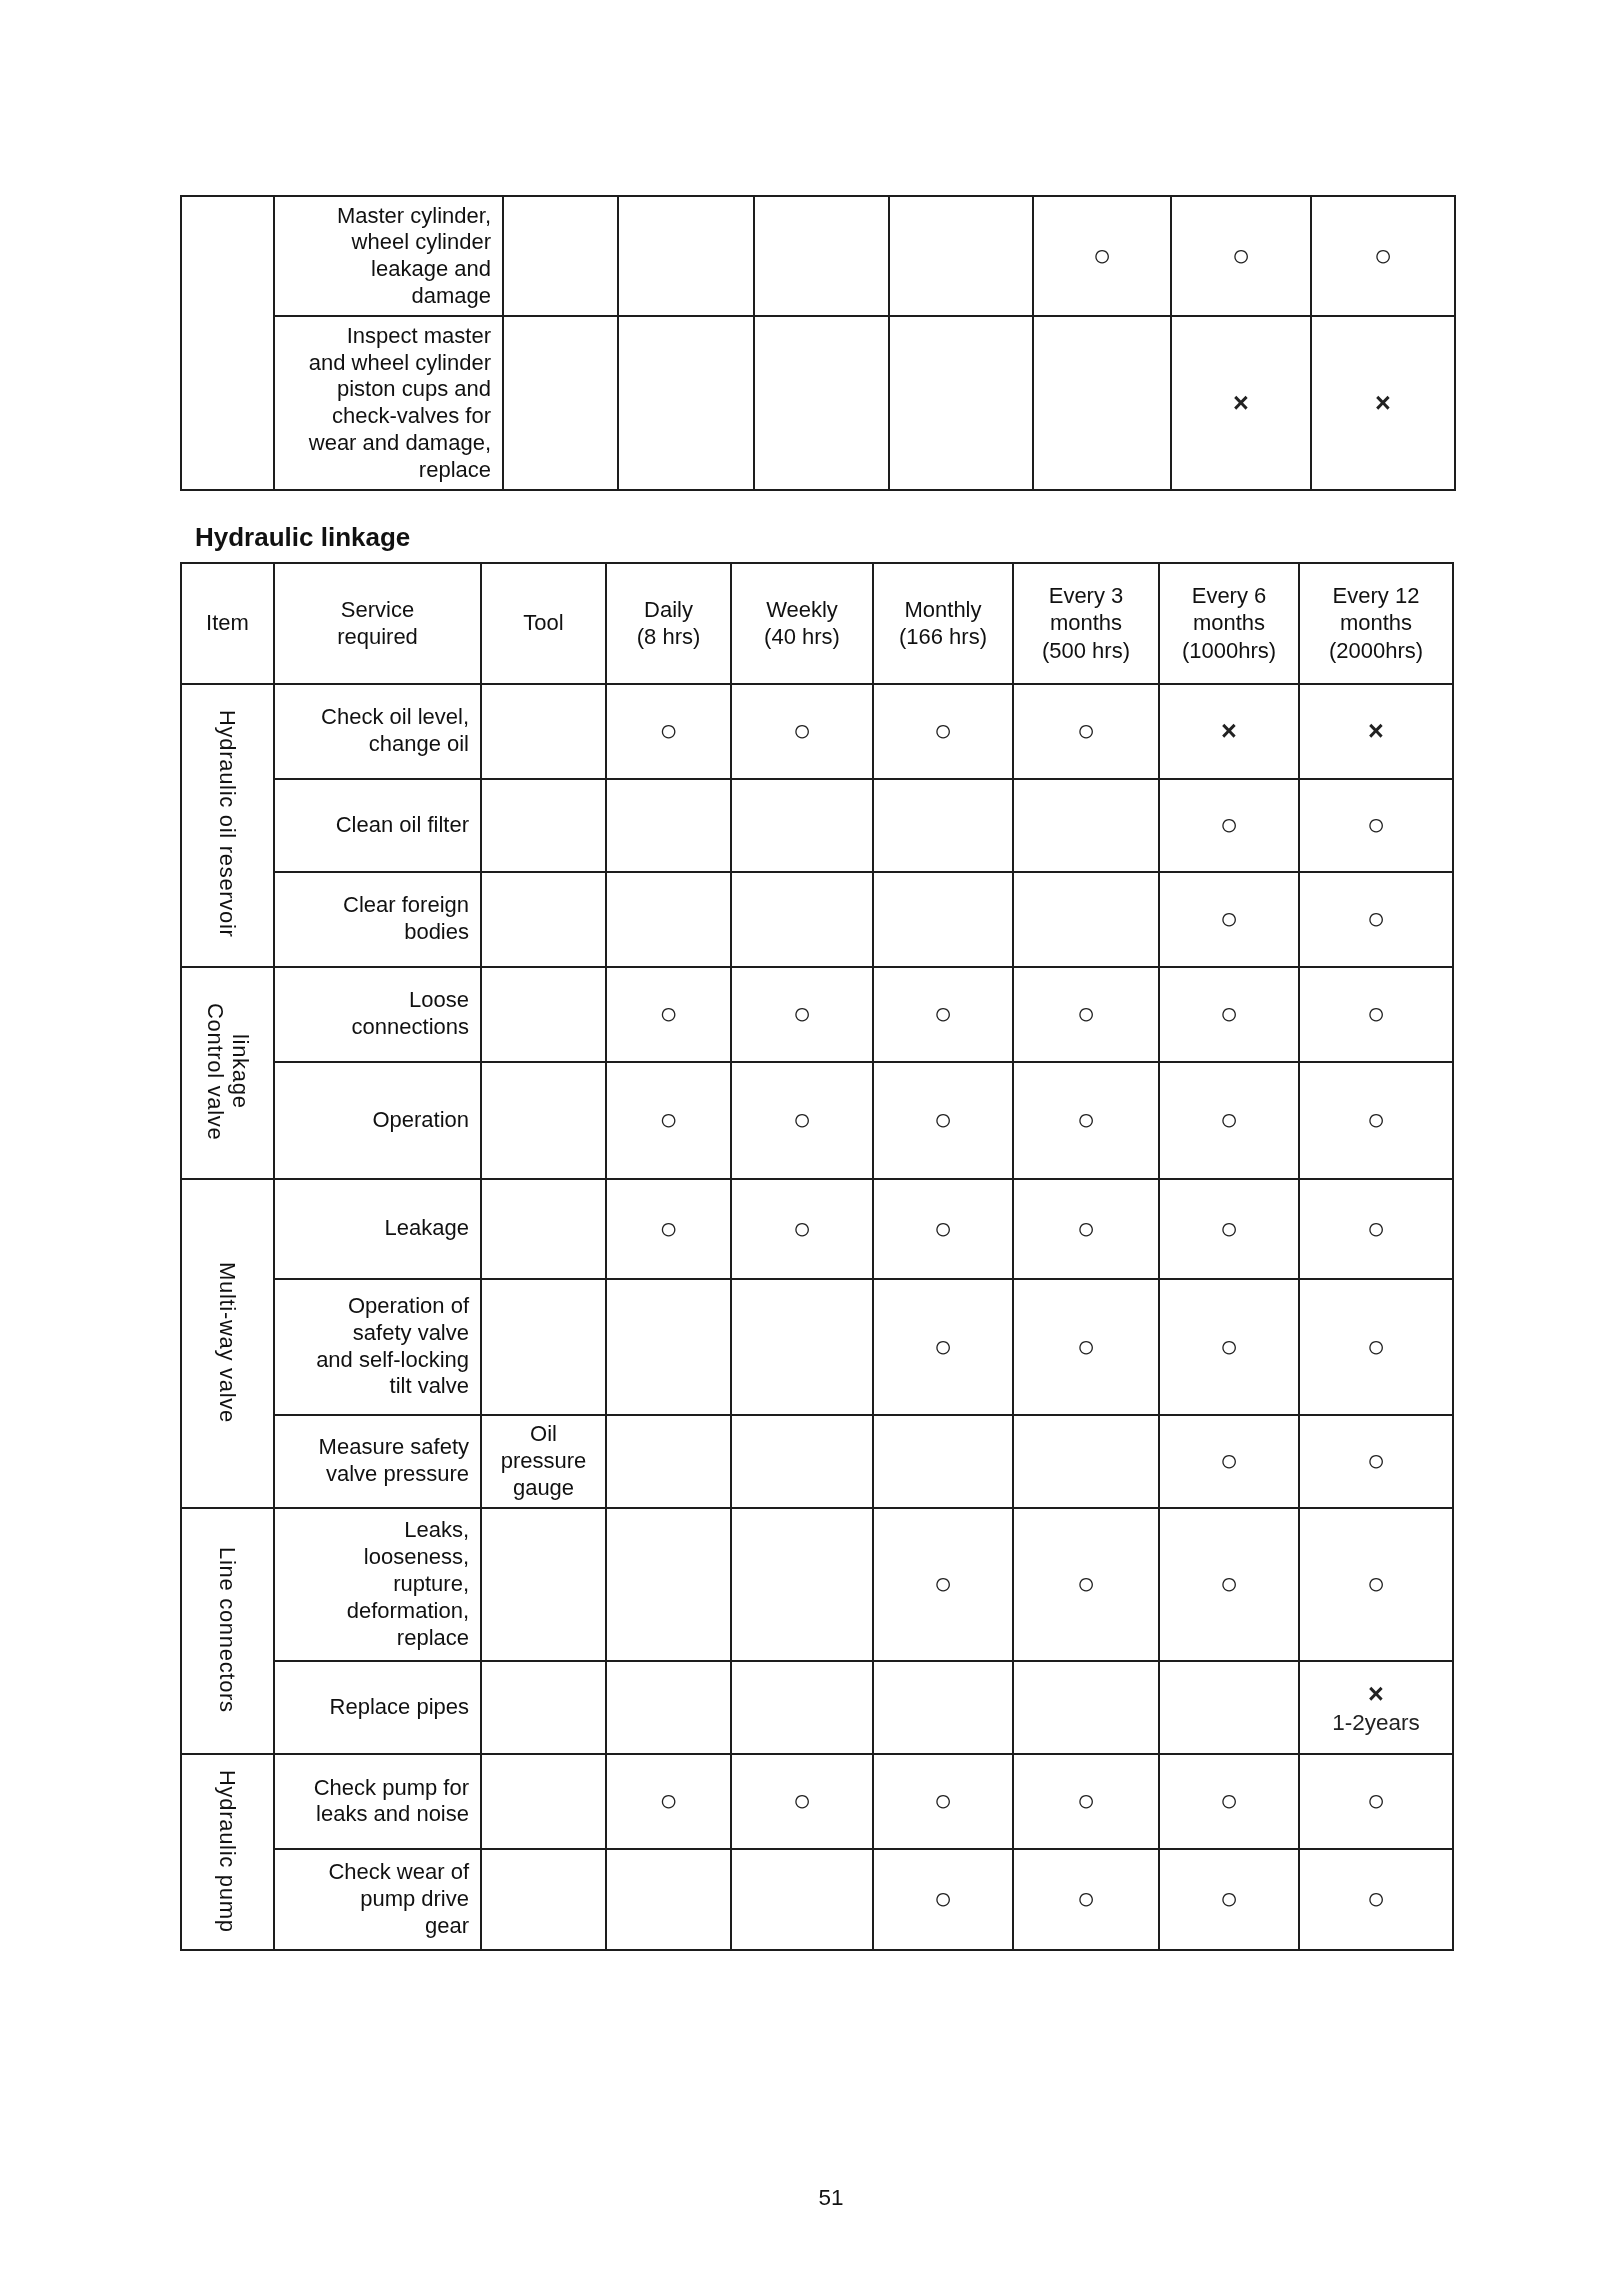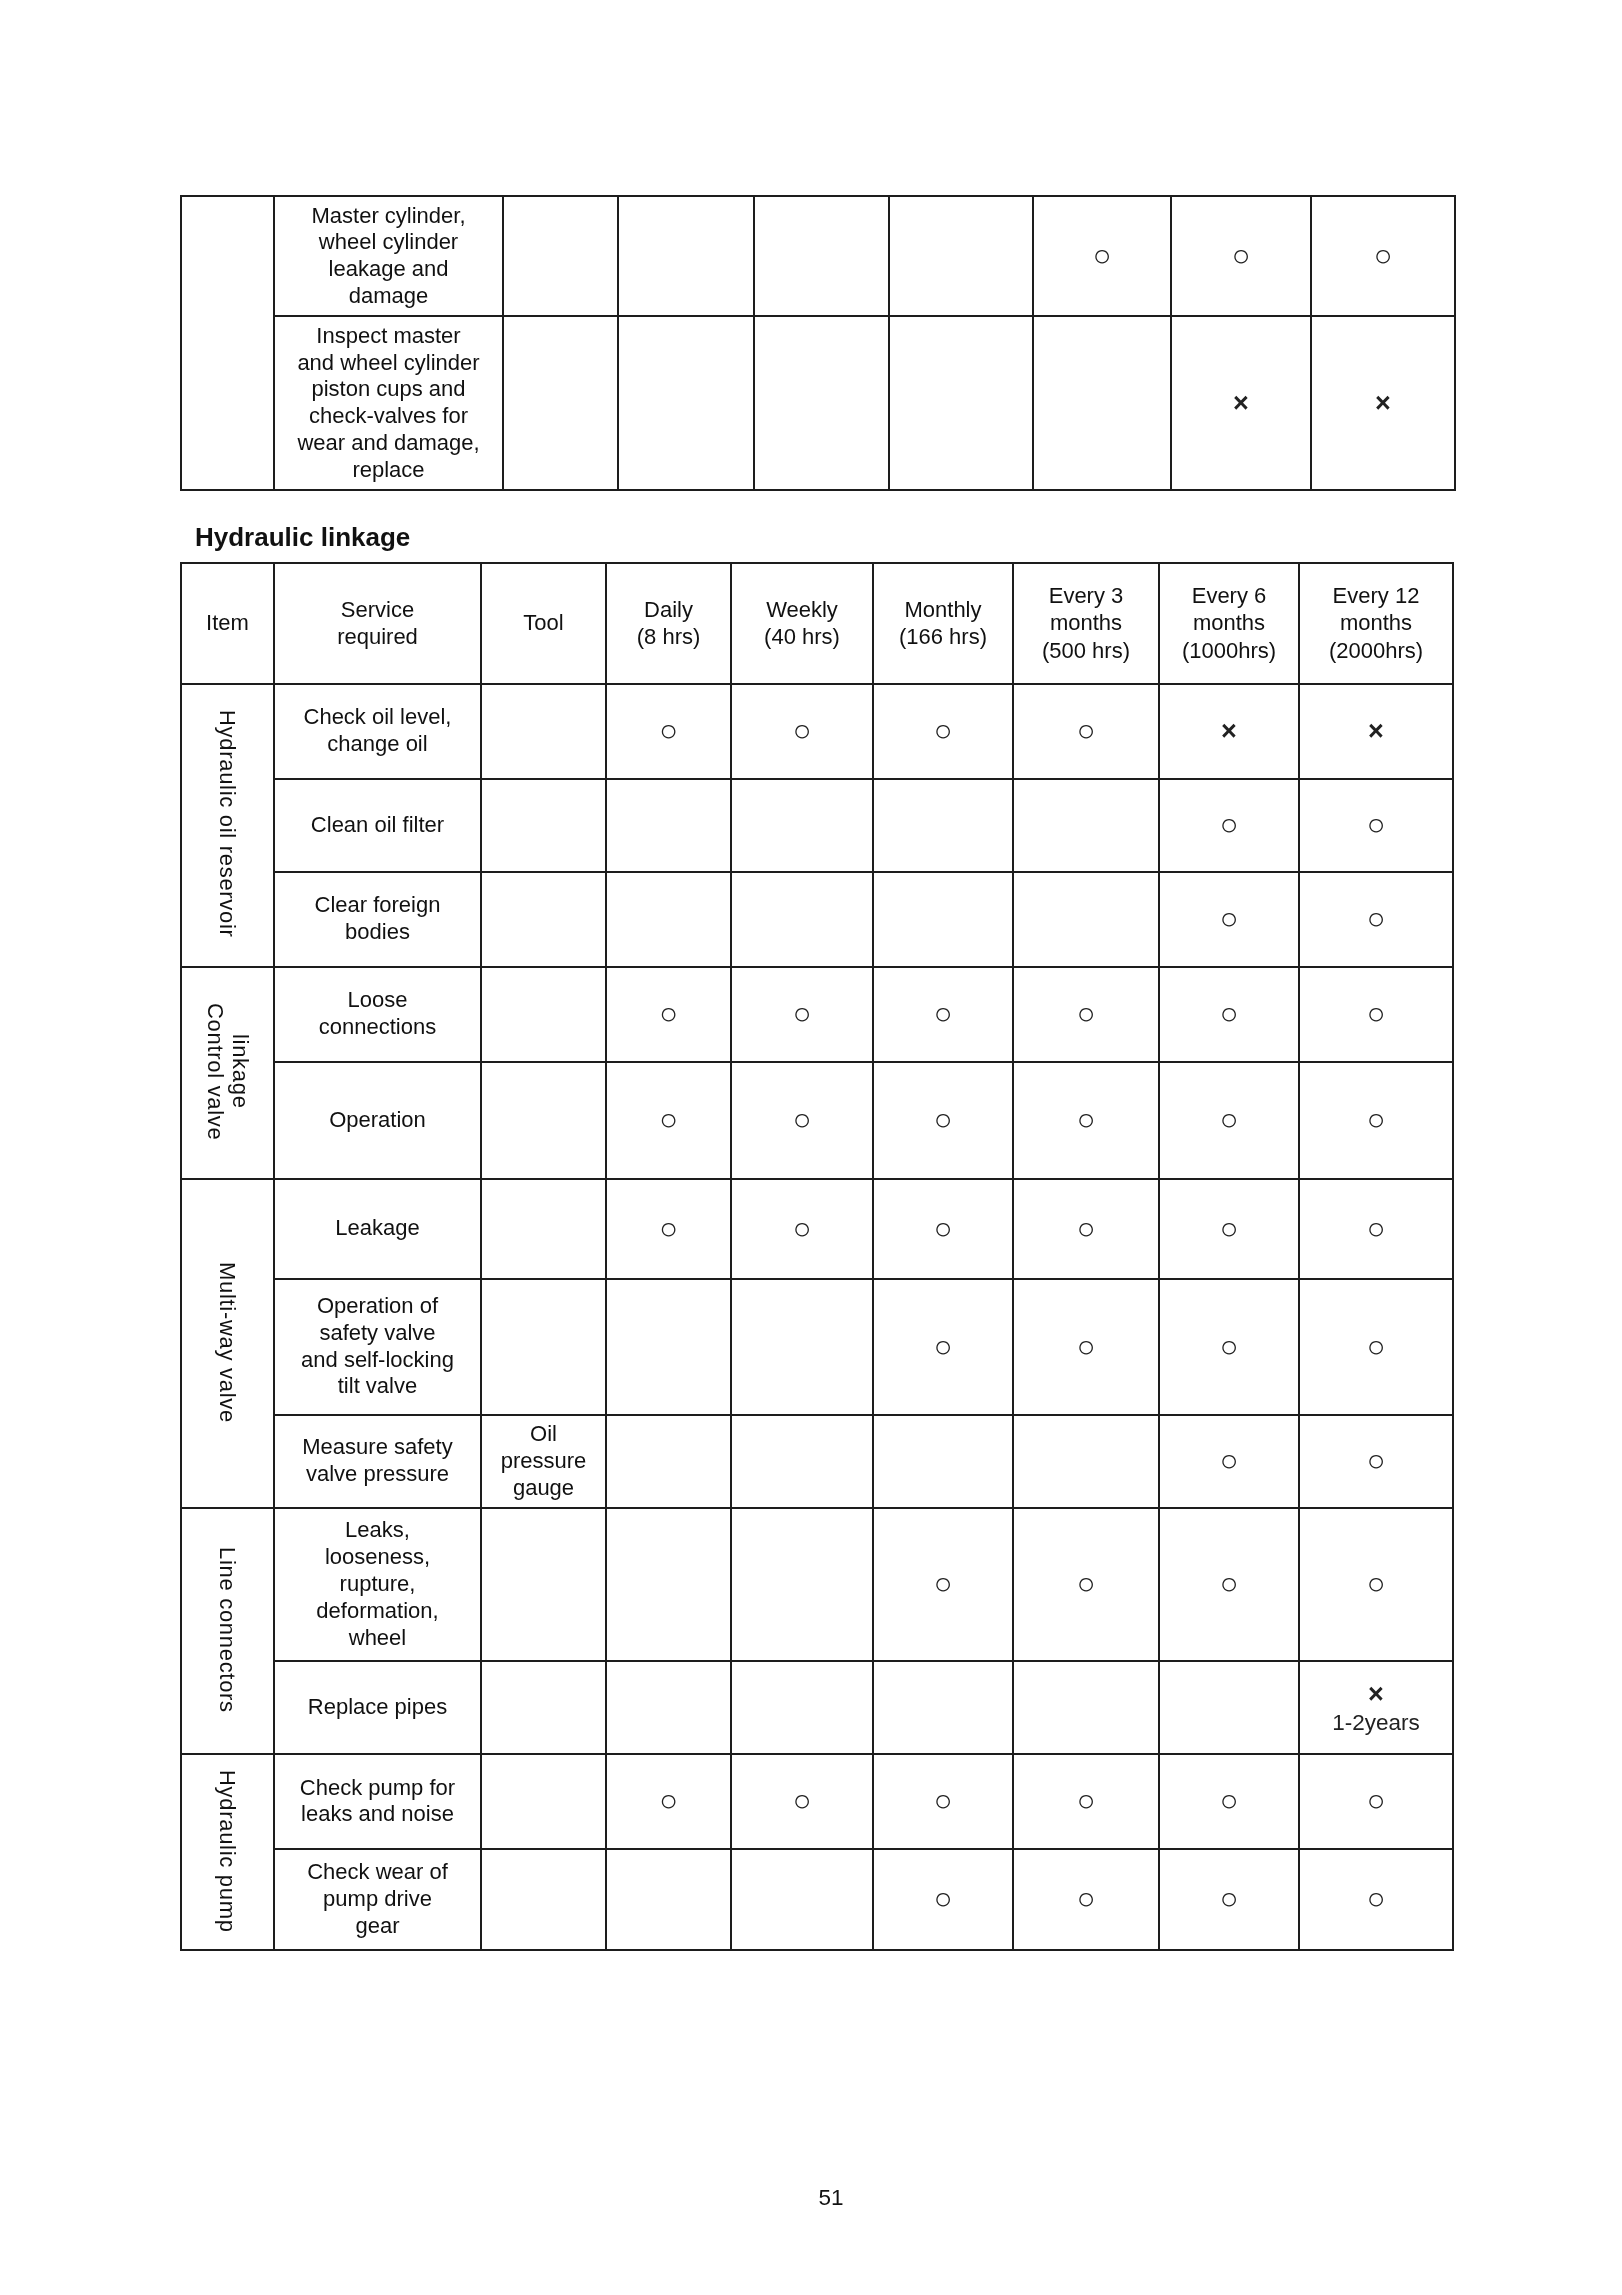--- a/index.html
+++ b/index.html
@@ -6,21 +6,21 @@
   .sheet{
     position:relative;width:1622px;height:2295px;background:#fff;color:#111;
     font-family:"Liberation Sans","DejaVu Sans",sans-serif;overflow:hidden;
   }
   table.grid{border-collapse:collapse;table-layout:fixed;margin-left:180px;}
   .grid td,.grid th{border:2px solid #1d1d1d;overflow:hidden;}
   .top-table{margin-top:195px;}
   .heading{margin:31px 0 8.2px 195px;font-size:26px;font-weight:bold;}
   th.hdr{font-weight:400;font-size:22px;text-align:center;vertical-align:middle;
          white-space:pre-line;line-height:1.25;padding:4.1px 2.7px;}
-  .service-cell{font-size:22px;line-height:1.22;text-align:center;vertical-align:middle;
+  .service-cell{font-size:22px;line-height:1.22;text-align:right;vertical-align:middle;
                 white-space:pre-line;padding:5.5px 11px;}
   .tool-cell{font-size:22px;line-height:1.22;text-align:center;vertical-align:middle;
              white-space:pre-line;padding:5.5px 8.2px;}
   .item-cell{text-align:center;vertical-align:middle;padding:2.7px;}
   .vtext{display:inline-block;writing-mode:vertical-lr;text-orientation:mixed;
          font-size:22px;line-height:1.15;white-space:pre-line;letter-spacing:0.7px;}
   .mark-cell{text-align:center;vertical-align:middle;font-size:31px;color:#222;}
   .mark-cell.cross{font-size:27px;font-weight:700;}
   .cross-mark{font-size:27px;font-weight:700;line-height:1.15;}
   .mark-note{font-size:22.5px;line-height:1.15;}
@@ -218,21 +218,21 @@
       </tr>
 
       <tr style="height:153px">
         <td class="item-cell" rowspan="2">
           <span class="vtext">Line connectors</span>
         </td>
         <td class="service-cell">Leaks,
 looseness,
 rupture,
 deformation,
-wheel</td>
+replace</td>
         <td class="tool-cell"></td>
         <td class="mark-cell"></td>
         <td class="mark-cell"></td>
         <td class="mark-cell">○</td>
         <td class="mark-cell">○</td>
         <td class="mark-cell">○</td>
         <td class="mark-cell">○</td>
       </tr>
       <tr style="height:93px">
         <td class="service-cell">Replace pipes</td>

